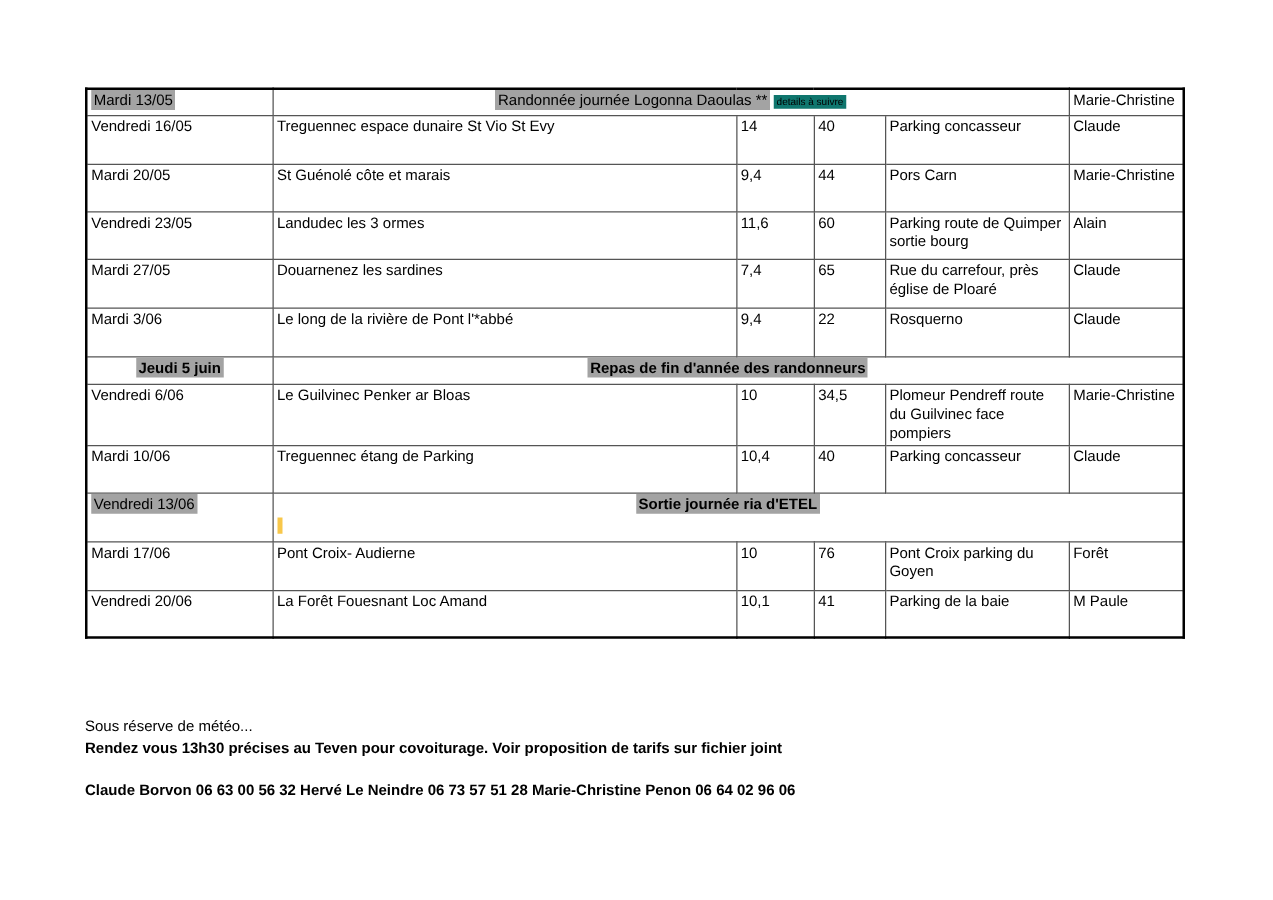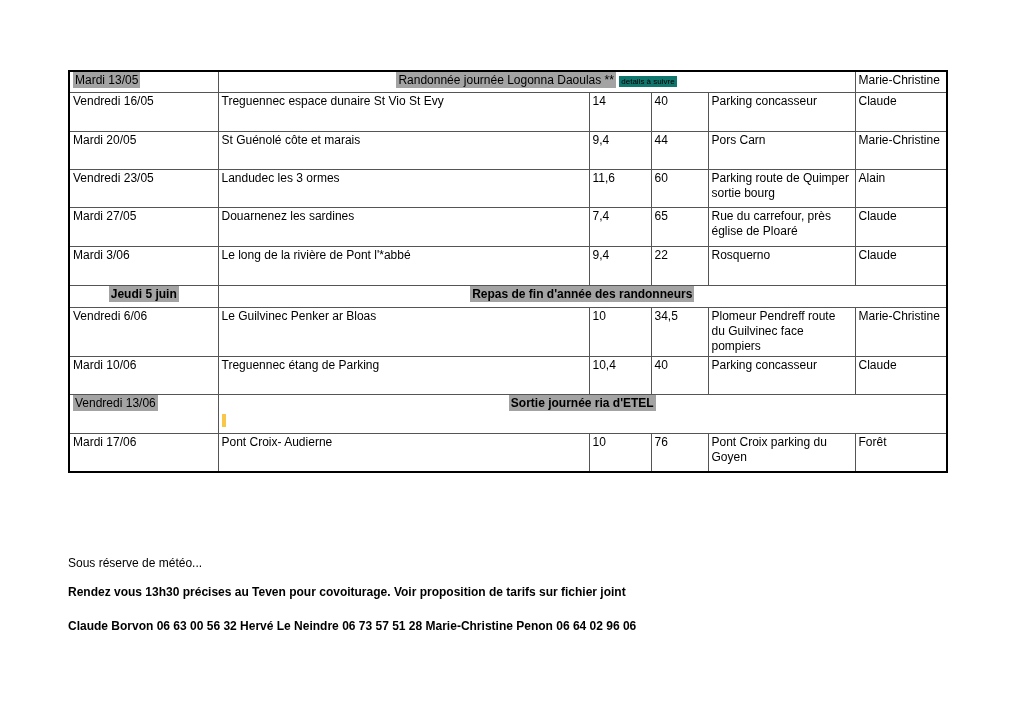--- a/index.html
+++ b/index.html
@@ -18,27 +18,27 @@
     padding:1px 3px 2px 3px;
     vertical-align:top;
     overflow:hidden;
   }
   table.sched{border:2px solid #000;}
   td.c-date{}
   td.c-date.center{text-align:center;}
   td.v-bottom{vertical-align:bottom;}
   td.banner-cell{text-align:center;}
   .hl{background:#a3a3a3;padding:1px 2px;}
-  .bold{font-weight:bold;margin-top:12px;}
+  .bold{font-weight:bold;}
   .smalltxt{font-size:8px;padding:1px 2px;background:#0f766e;}
   .banner-line{display:block;}
   .cursor-line{display:block;text-align:left;margin-top:3px;}
   .cursor-mark{display:inline-block;width:4px;height:13px;background:#f8c74a;}
   .footer{
-    position:absolute;left:68px;top:555px;width:900px;
+    position:absolute;left:68px;top:573px;width:900px;
     font-size:12px;line-height:17px;
   }
   .footer .ln3{margin-top:17px;}
 </style>
 </head>
 <body>
 
 <div class="page">
 
   <table class="sched">
@@ -128,20 +128,28 @@
           </td>
         </tr>
         <tr style="height: 39px;">
           <td class="c-date"><span>Mardi 17/06</span></td>
           <td class="c-loc">Pont Croix- Audierne</td>
           <td class="c-km">10</td>
           <td class="c-n">76</td>
           <td class="c-meet">Pont Croix parking du Goyen</td>
           <td class="c-lead">Forêt</td>
         </tr>
+        <tr style="height: 38px;">
+          <td class="c-date"><span>Vendredi 20/06</span></td>
+          <td class="c-loc v-bottom">La Forêt Fouesnant Loc Amand</td>
+          <td class="c-km">10,1</td>
+          <td class="c-n">41</td>
+          <td class="c-meet">Parking de la baie</td>
+          <td class="c-lead">M Paule</td>
+        </tr>
       </tbody>
   </table>
 
   <div class="footer">
     <div class="ln1">Sous réserve de météo...</div>
     <div class="ln2 bold">Rendez vous 13h30 précises au Teven pour covoiturage. Voir proposition de tarifs sur fichier joint</div>
     <div class="ln3 bold">Claude Borvon 06 63 00 56 32 Hervé Le Neindre 06 73 57 51 28 Marie-Christine Penon 06 64 02 96 06</div>
   </div>
 
 </div>

